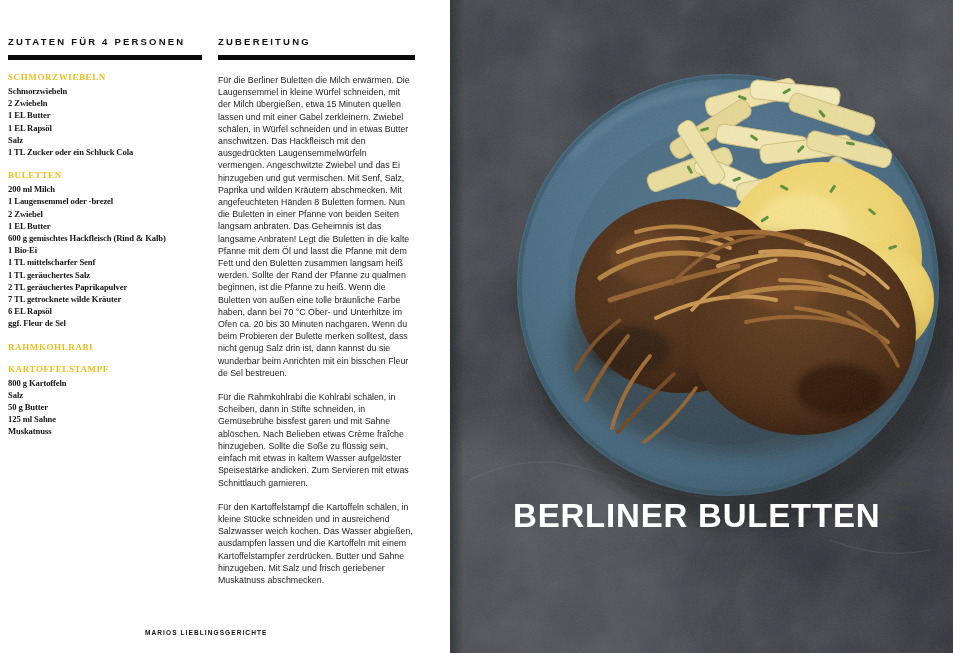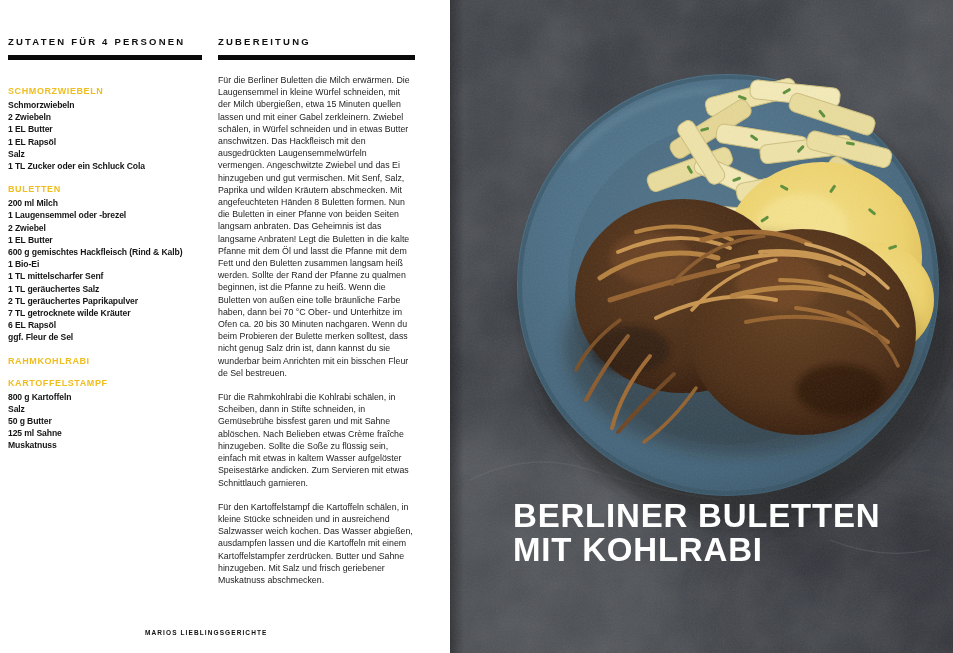--- a/index.html
+++ b/index.html
@@ -33,21 +33,21 @@
     letter-spacing: 2.2px;
     color: #101010;
     white-space: nowrap;
   }
   .header-bar {
     height: 5px;
     background: #0a0a0a;
     margin-top: 8px;
   }
 
-  .ing-sections { margin-top: 26px; }
+  .ing-sections { margin-top: 12px; font-family: Liberation Serif, serif; }
   .ing-section { margin-bottom: 12px; }
   .ing-title {
     font-size: 9px;
     font-weight: 700;
     letter-spacing: 0.6px;
     color: #efbe1d;
     margin-bottom: 3px;
   }
   .ing-list { list-style: none; }
   .ing-list li {
@@ -319,16 +319,15 @@
         <path d="M356,244 q48,10 82,44" stroke="#d2a25e" stroke-width="3.5"></path>
         <path d="M380,276 q44,16 68,50" stroke="#b5813f" stroke-width="3.5"></path>
         <path d="M398,312 q36,22 50,54" stroke="#8a5a2c" stroke-width="3.5"></path>
       </g>
 
       <rect width="503" height="653" filter="url(#grainFine)" opacity="0.09"></rect>
     </svg>
 
     <div class="recipe-title">
       <div>BERLINER BULETTEN</div>
-      <div>MIT KOHLRABI</div>
     </div>
   </div>
 </div>
 
 </body></html>

